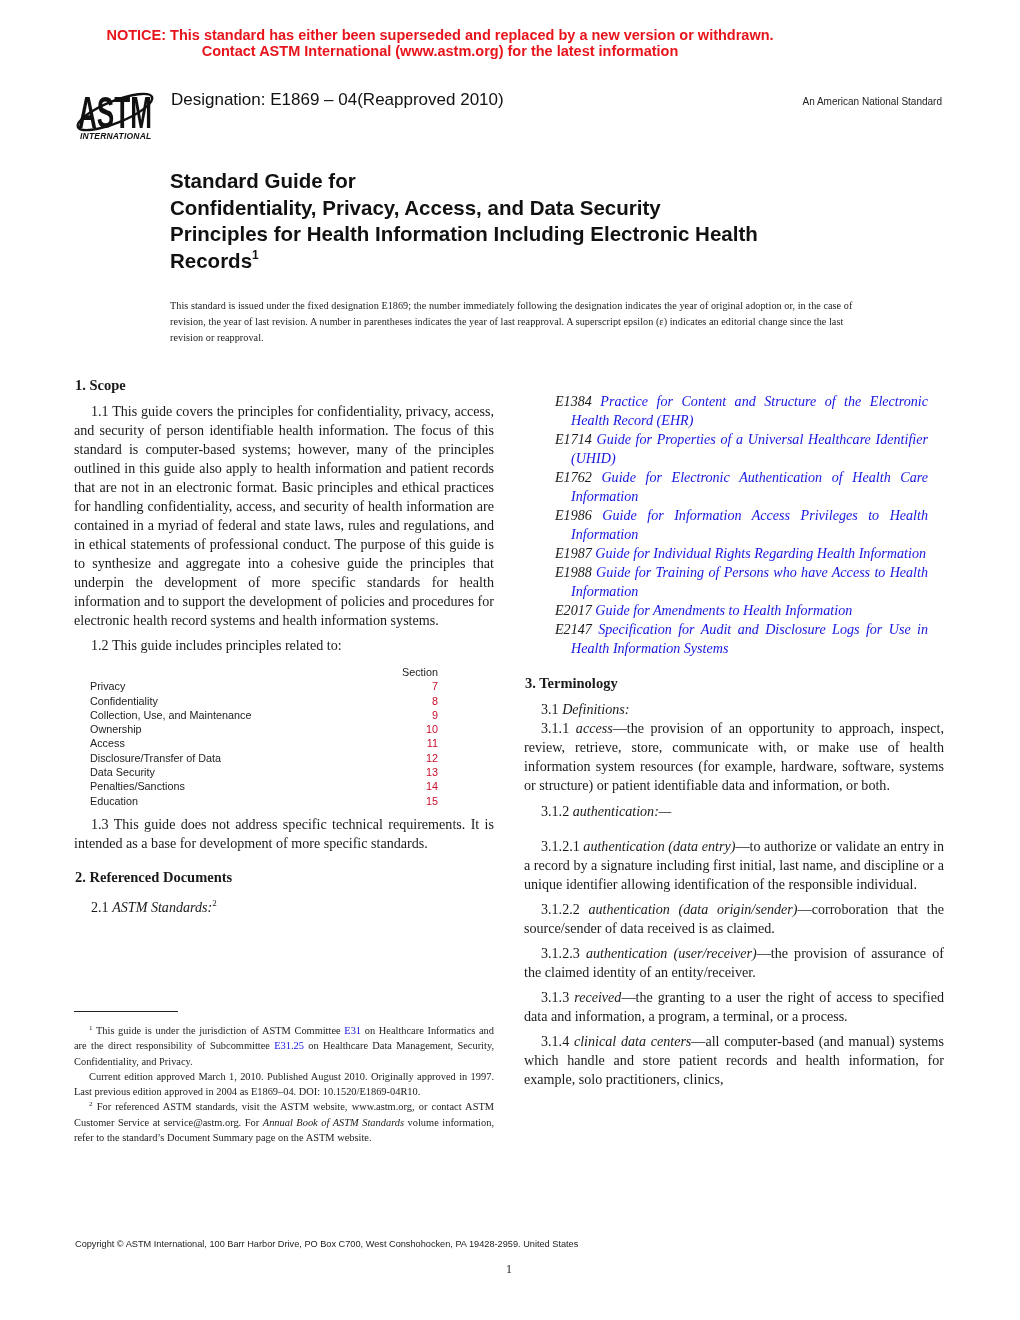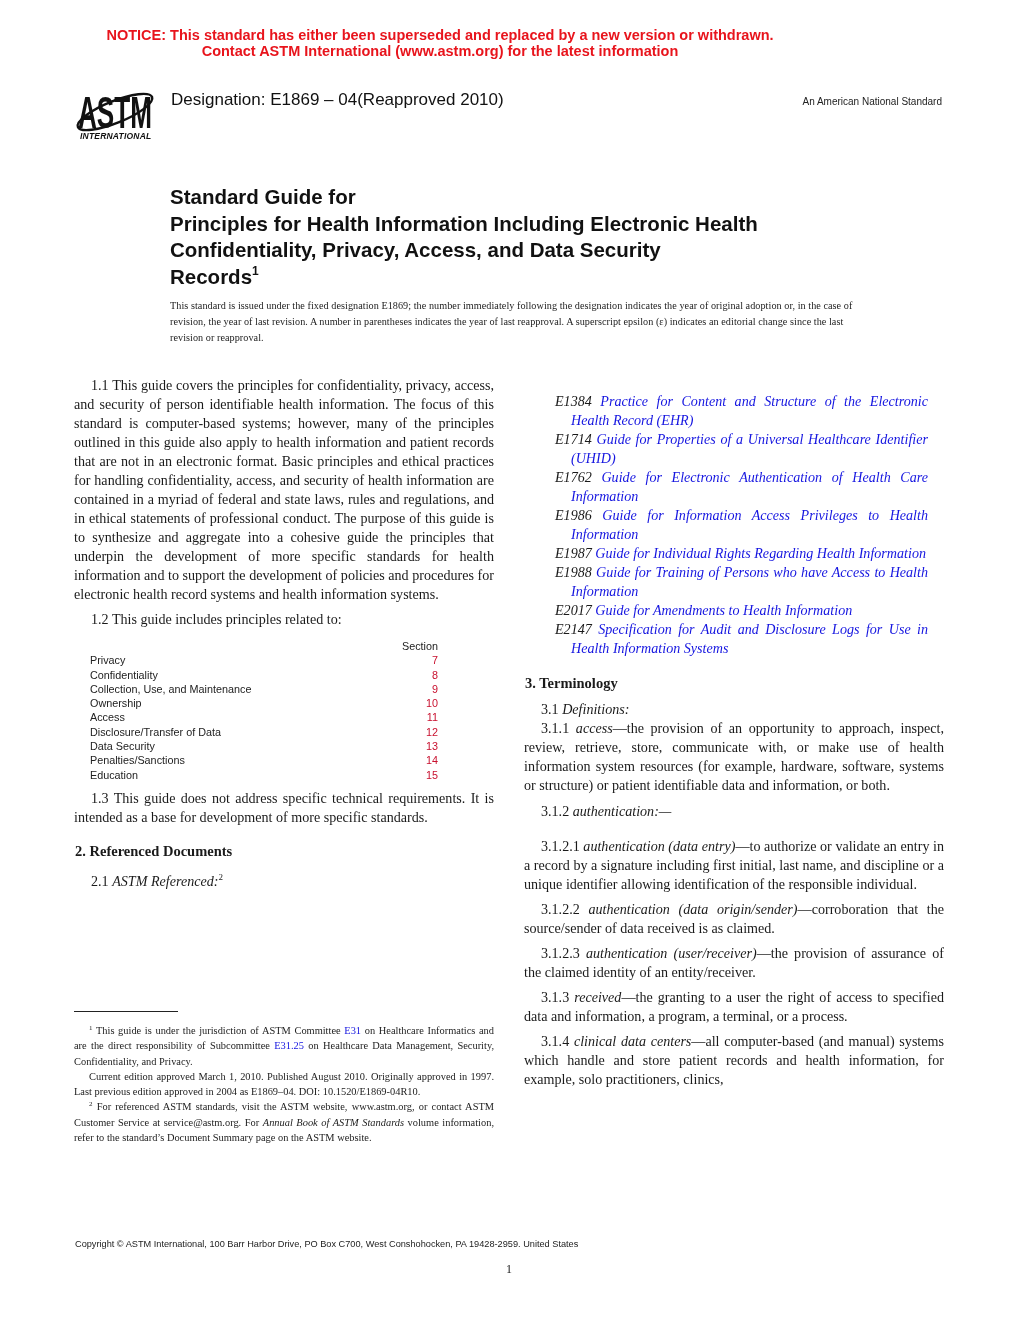--- a/index.html
+++ b/index.html
@@ -11,21 +11,21 @@
             color: #e8141c; font-weight: bold; font-size: 14.5px; line-height: 16px; }
 
   .logo { position: absolute; left: 68px; top: 82px; width: 94px; height: 62px; }
   .logo svg { display: block; }
   .logo-caption { position: absolute; left: 80px; top: 131px; font-size: 8.5px; font-weight: bold;
                   font-style: italic; letter-spacing: 0.2px; color: #111; }
 
   .designation { position: absolute; left: 171px; top: 90px; font-size: 17px; color: #111; }
   .ans { position: absolute; right: 78px; top: 96px; font-size: 10px; color: #222; }
 
-  .title-block { position: absolute; left: 170px; top: 184px; width: 700px; }
+  .title-block { position: absolute; left: 170px; top: 168px; width: 700px; }
   .title-line { font-weight: bold; font-size: 20.5px; line-height: 26.5px; color: #111; }
   .title-line sup { font-size: 12px; vertical-align: 9px; line-height: 0; }
 
   .issued { position: absolute; left: 170px; top: 298px; width: 690px; font-size: 10.2px;
             line-height: 16px; color: #222; letter-spacing: 0.05px; }
 
   .col { position: absolute; width: 420px; font-size: 14.1px; line-height: 19px; color: #1a1a1a; }
   .col-left { left: 74px; top: 376px; }
   .col-right { left: 524px; top: 376px; }
 
@@ -69,28 +69,29 @@
     <ellipse cx="47" cy="30" rx="40" ry="11" fill="none" stroke="#111" stroke-width="2.4" transform="rotate(-22 47 30)"></ellipse>
     <text x="47" y="46" text-anchor="middle" font-family="Liberation Sans, sans-serif" font-weight="bold" font-size="44" fill="#111" textLength="74" lengthAdjust="spacingAndGlyphs">ASTM</text>
   </svg>
 </div>
 <div class="logo-caption sans">INTERNATIONAL</div>
 <div class="designation sans">Designation: E1869 – 04(Reapproved 2010)</div>
 <div class="ans sans">An American National Standard</div>
 
 <div class="title-block sans">
   <div class="title-line">Standard Guide for</div>
+  <div class="title-line">Confidentiality, Privacy, Access, and Data Security</div>
   <div class="title-line">Principles for Health Information Including Electronic Health</div>
-  <div class="title-line">Confidentiality, Privacy, Access, and Data Security</div>
   <div class="title-line"><span>Records</span><sup>1</sup></div>
 </div>
 
 <div class="issued serif">This standard is issued under the fixed designation E1869; the number immediately following the designation indicates the year of original adoption or, in the case of revision, the year of last revision. A number in parentheses indicates the year of last reapproval. A superscript epsilon (ε) indicates an editorial change since the last revision or reapproval.</div>
 
 <div class="col col-left serif">
+  <div class="h-sec">1.  Scope</div>
   <p class="para">1.1 This guide covers the principles for confidentiality, privacy, access, and security of person identifiable health information. The focus of this standard is computer-based systems; however, many of the principles outlined in this guide also apply to health information and patient records that are not in an electronic format. Basic principles and ethical practices for handling confidentiality, access, and security of health information are contained in a myriad of federal and state laws, rules and regulations, and in ethical statements of professional conduct. The purpose of this guide is to synthesize and aggregate into a cohesive guide the principles that underpin the development of more specific standards for health information and to support the development of policies and procedures for electronic health record systems and health information systems.</p>
   <p class="para">1.2  This guide includes principles related to:</p>
 
   <div class="toc sans">
     <div class="toc-head">Section</div>
     <div class="toc-row">
         <span>Privacy</span>
         <span class="toc-num">7</span>
       </div>
     <div class="toc-row">
@@ -124,21 +125,21 @@
     <div class="toc-row">
         <span>Education</span>
         <span class="toc-num">15</span>
       </div>
   </div>
 
   <div class="gap"></div>
   <p class="para">1.3  This guide does not address specific technical requirements. It is intended as a base for development of more specific standards.</p>
   <div class="gap"></div>
   <div class="h-sec" style="margin-top:8px">2.  Referenced Documents</div>
-  <p class="para"><span>2.1 </span><em>ASTM Referenced:</em><sup style="font-size:9px">2</sup></p>
+  <p class="para"><span>2.1 </span><em>ASTM Standards:</em><sup style="font-size:9px">2</sup></p>
 </div>
 
 <div class="footnotes serif">
   <div class="fn-rule"></div>
   <p class="fn"><sup>1</sup><span> This guide is under the jurisdiction of ASTM Committee </span><span class="fn-link">E31</span><span> on Healthcare Informatics and are the direct responsibility of Subcommittee </span><span class="fn-link">E31.25</span><span> on Healthcare Data Management, Security, Confidentiality, and Privacy.</span></p>
   <p class="fn">Current edition approved March 1, 2010. Published August 2010. Originally approved in 1997. Last previous edition approved in 2004 as E1869–04. DOI: 10.1520/E1869-04R10.</p>
   <p class="fn"><sup>2</sup><span> For referenced ASTM standards, visit the ASTM website, www.astm.org, or contact ASTM Customer Service at service@astm.org. For </span><em>Annual Book of ASTM Standards</em><span> volume information, refer to the standard’s Document Summary page on the ASTM website.</span></p>
 </div>
 
 <div class="col col-right serif">

